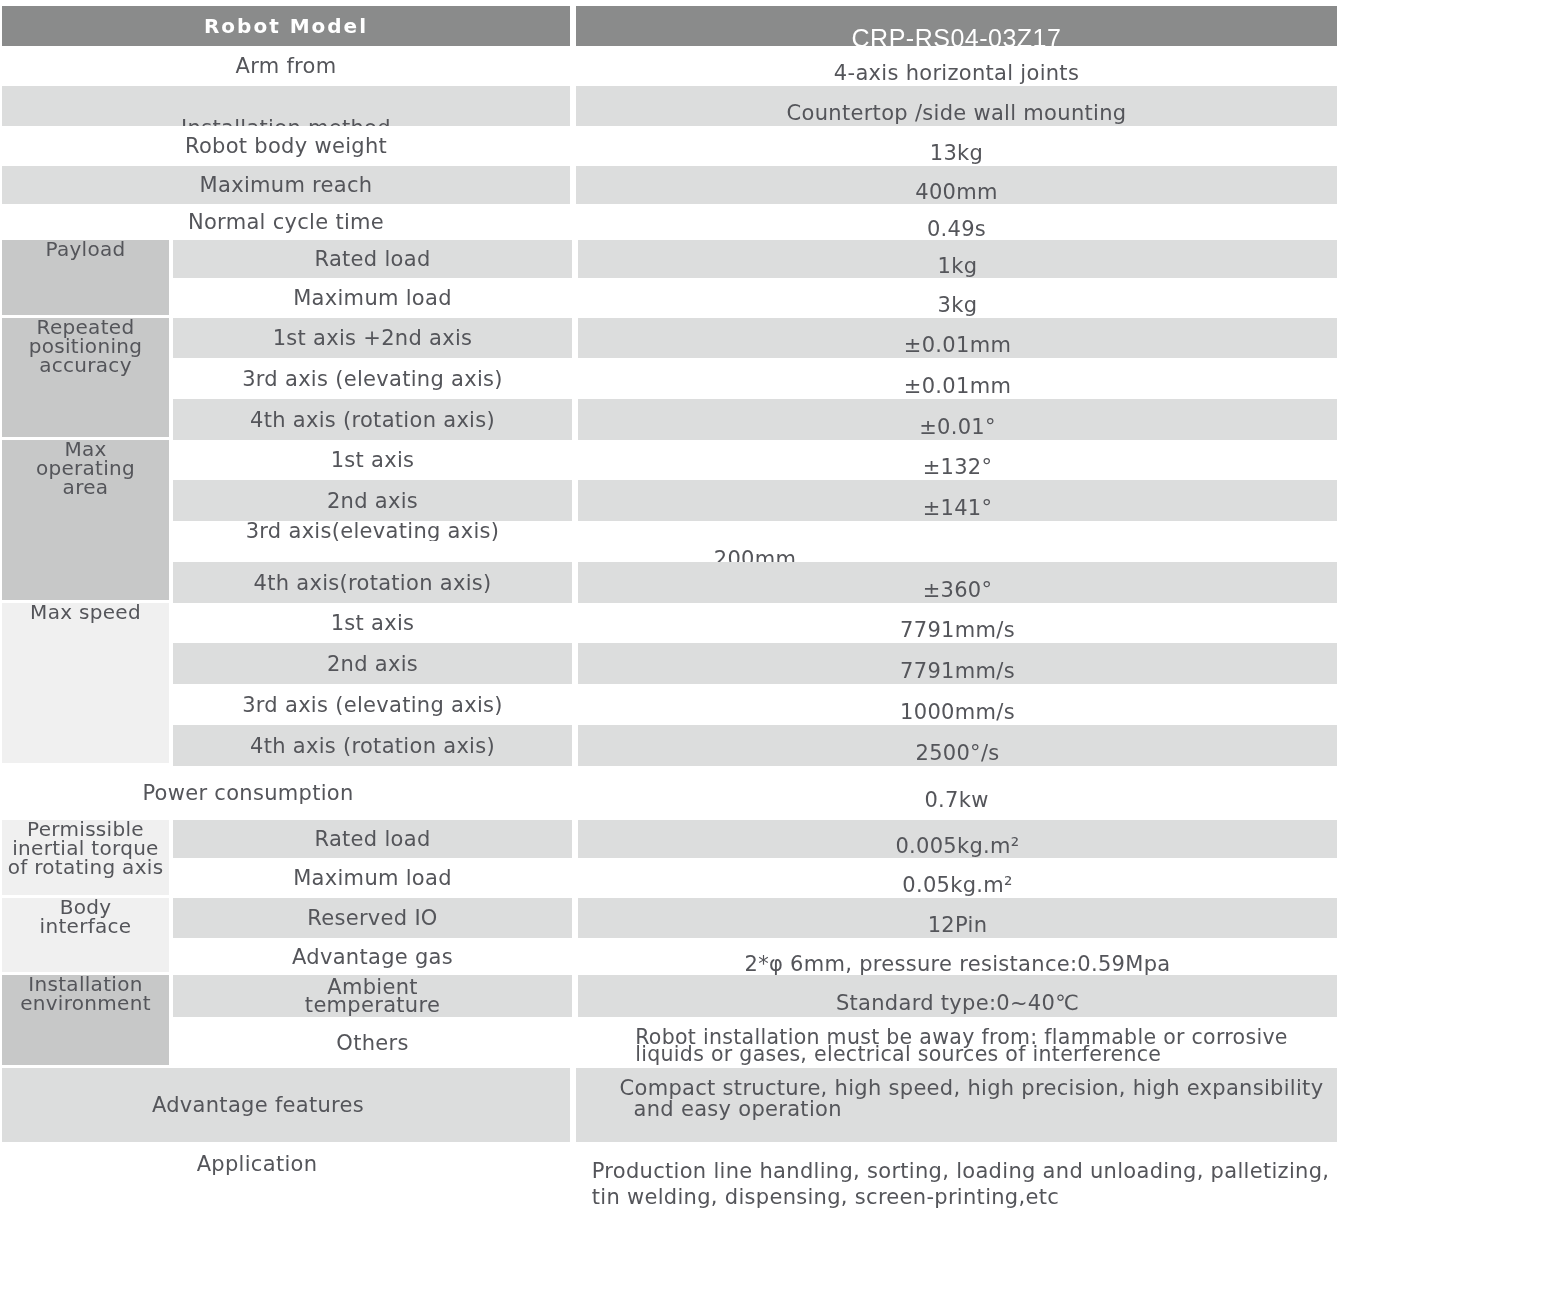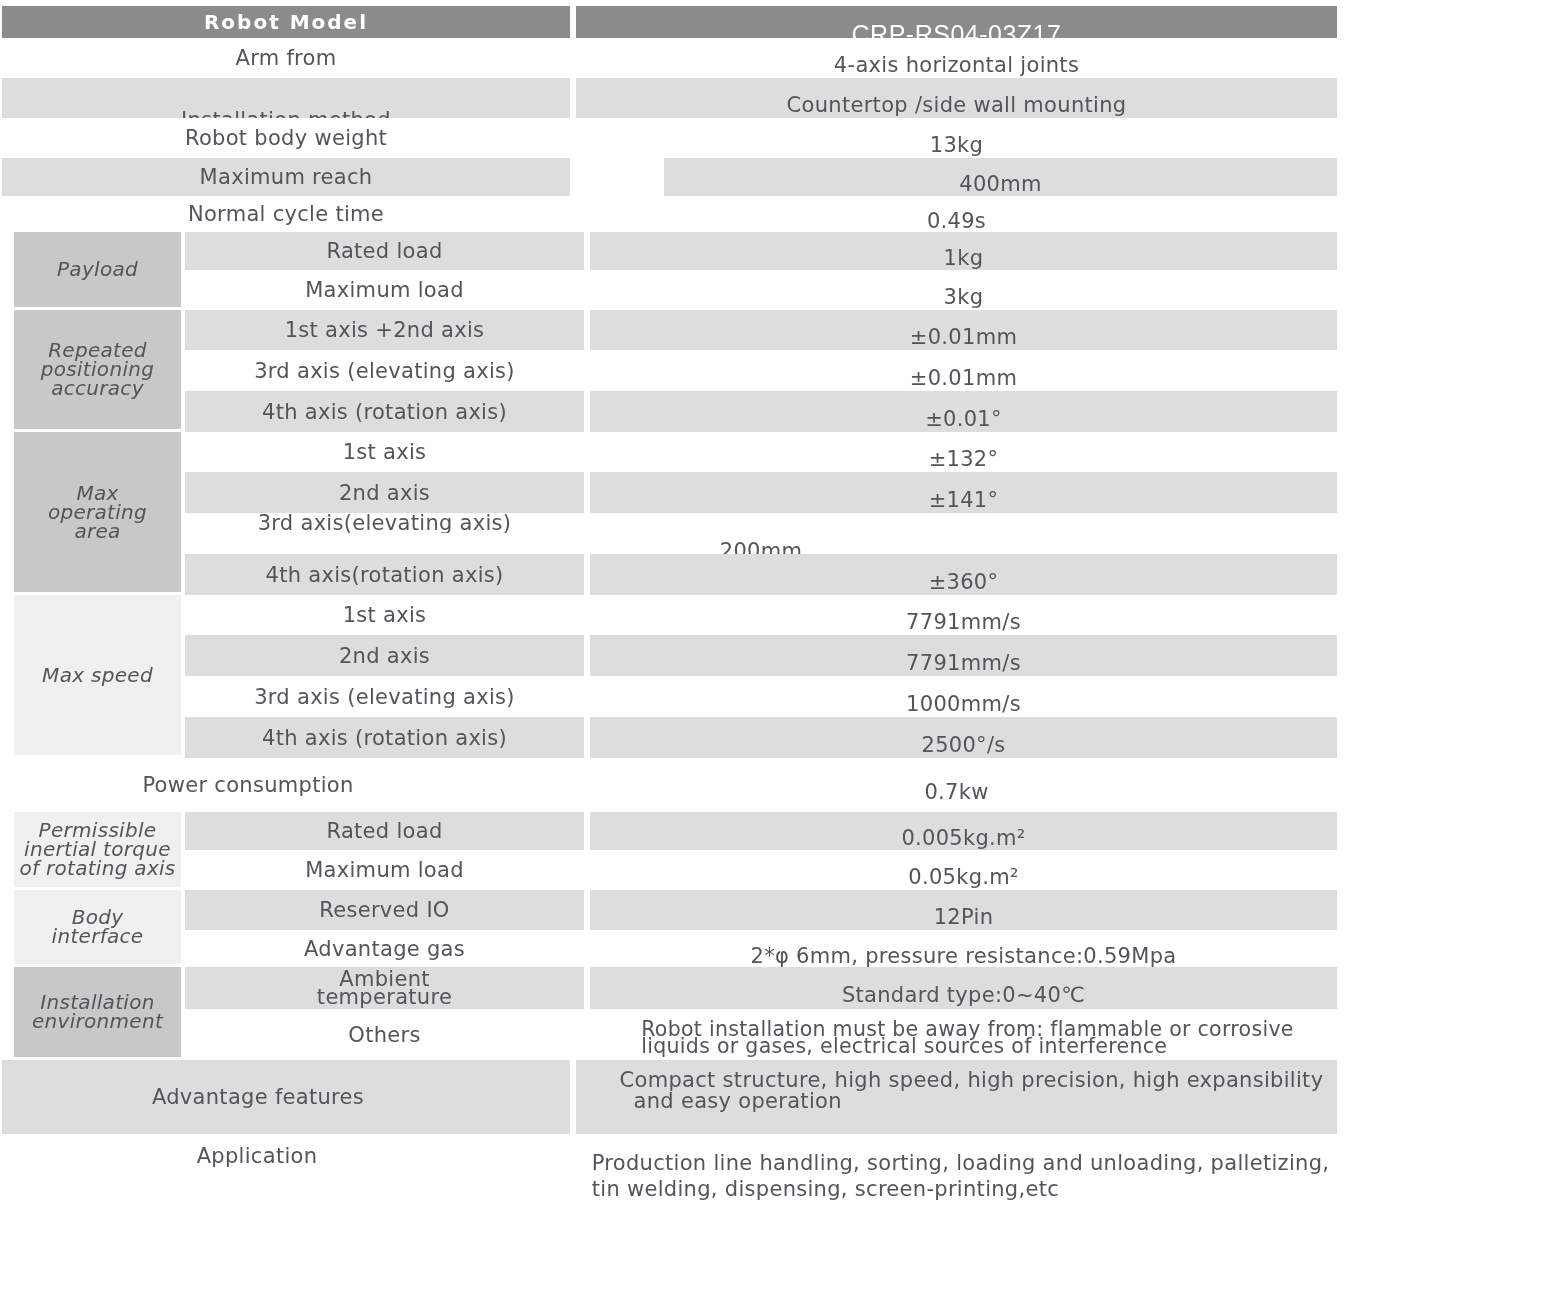--- a/index.html
+++ b/index.html
@@ -13,24 +13,24 @@
   *{box-sizing:border-box;}
   html,body{margin:0;padding:0;background:#ffffff;}
   body{
     width:1556px;height:1294px;overflow:hidden;
     font-family:"DejaVu Sans","Liberation Sans",sans-serif;
     color:var(--text);
   }
   .table{margin:6px 0 0 2px;width:1335px;}
   .section{display:flex;}
   .section .cat{
-    width:167px;flex:none;margin:0 4px 3px 12px;
-    display:flex;flex-direction:column;justify-content:center;
+    width:167px;flex:none;margin:0 4px 3px 0;
+    display:flex;flex-direction:column;
     text-align:center;font-size:20px;line-height:19px;
-    color:var(--text);letter-spacing:0.3px;font-style:italic;
+    color:var(--text);letter-spacing:0.3px;
   }
   .cat-dark{background:var(--category_dark);}
   .cat-light{background:var(--category_light);}
   .section .rows{flex:1;display:flex;flex-direction:column;}
   .row{display:flex;width:100%;}
   .row .lbl{
     width:568px;flex:none;display:flex;align-items:center;justify-content:center;
   }
   .section.has-cat .row .lbl{width:399px;}
   .row .gap{width:6px;flex:none;background:#ffffff;}
@@ -58,21 +58,21 @@
   .v-others .vt{text-align:left;padding-left:8px;top:3px;line-height:17px;font-size:20.5px;}
   .v-adv{justify-content:flex-start;}
   .v-adv .vt{text-align:left;padding-left:30px;top:-6px;line-height:21px;}
   .v-app{justify-content:flex-start;align-items:flex-start;}
   .v-app .vt{text-align:left;padding-left:8px;padding-top:13px;top:0;line-height:26px;}
 </style>
 </head>
 <body>
 
 <div class="table">
-  <div class="row header" style="height:32px">
+  <div class="row header" style="height:40px">
     <div class="lbl">
       <span class="lt hlt">Robot Model</span>
     </div>
     <div class="gap"></div>
     <div class="val">
       <span class="vt hvt">CRP-RS04-03Z17</span>
     </div>
   </div>
 
 <div class="section">
@@ -97,21 +97,21 @@
         </div>
         <div class="row w" style="height: 40px;">
           <div class="lbl">
             <div class="lt" style="display: block;">Robot body weight</div>
           </div>
           <div class="gap"></div>
           <div class="val">
             <span class="vt">13kg</span>
           </div>
         </div>
-        <div class="row g" style="height: 38px; gap: 44px;">
+        <div class="row g" style="height: 38px;">
           <div class="lbl">
             <div class="lt" style="display: block;">Maximum reach</div>
           </div>
           <div class="gap"></div>
           <div class="val">
             <span class="vt">400mm</span>
           </div>
         </div>
         <div class="row w" style="height: 36px;">
           <div class="lbl">

